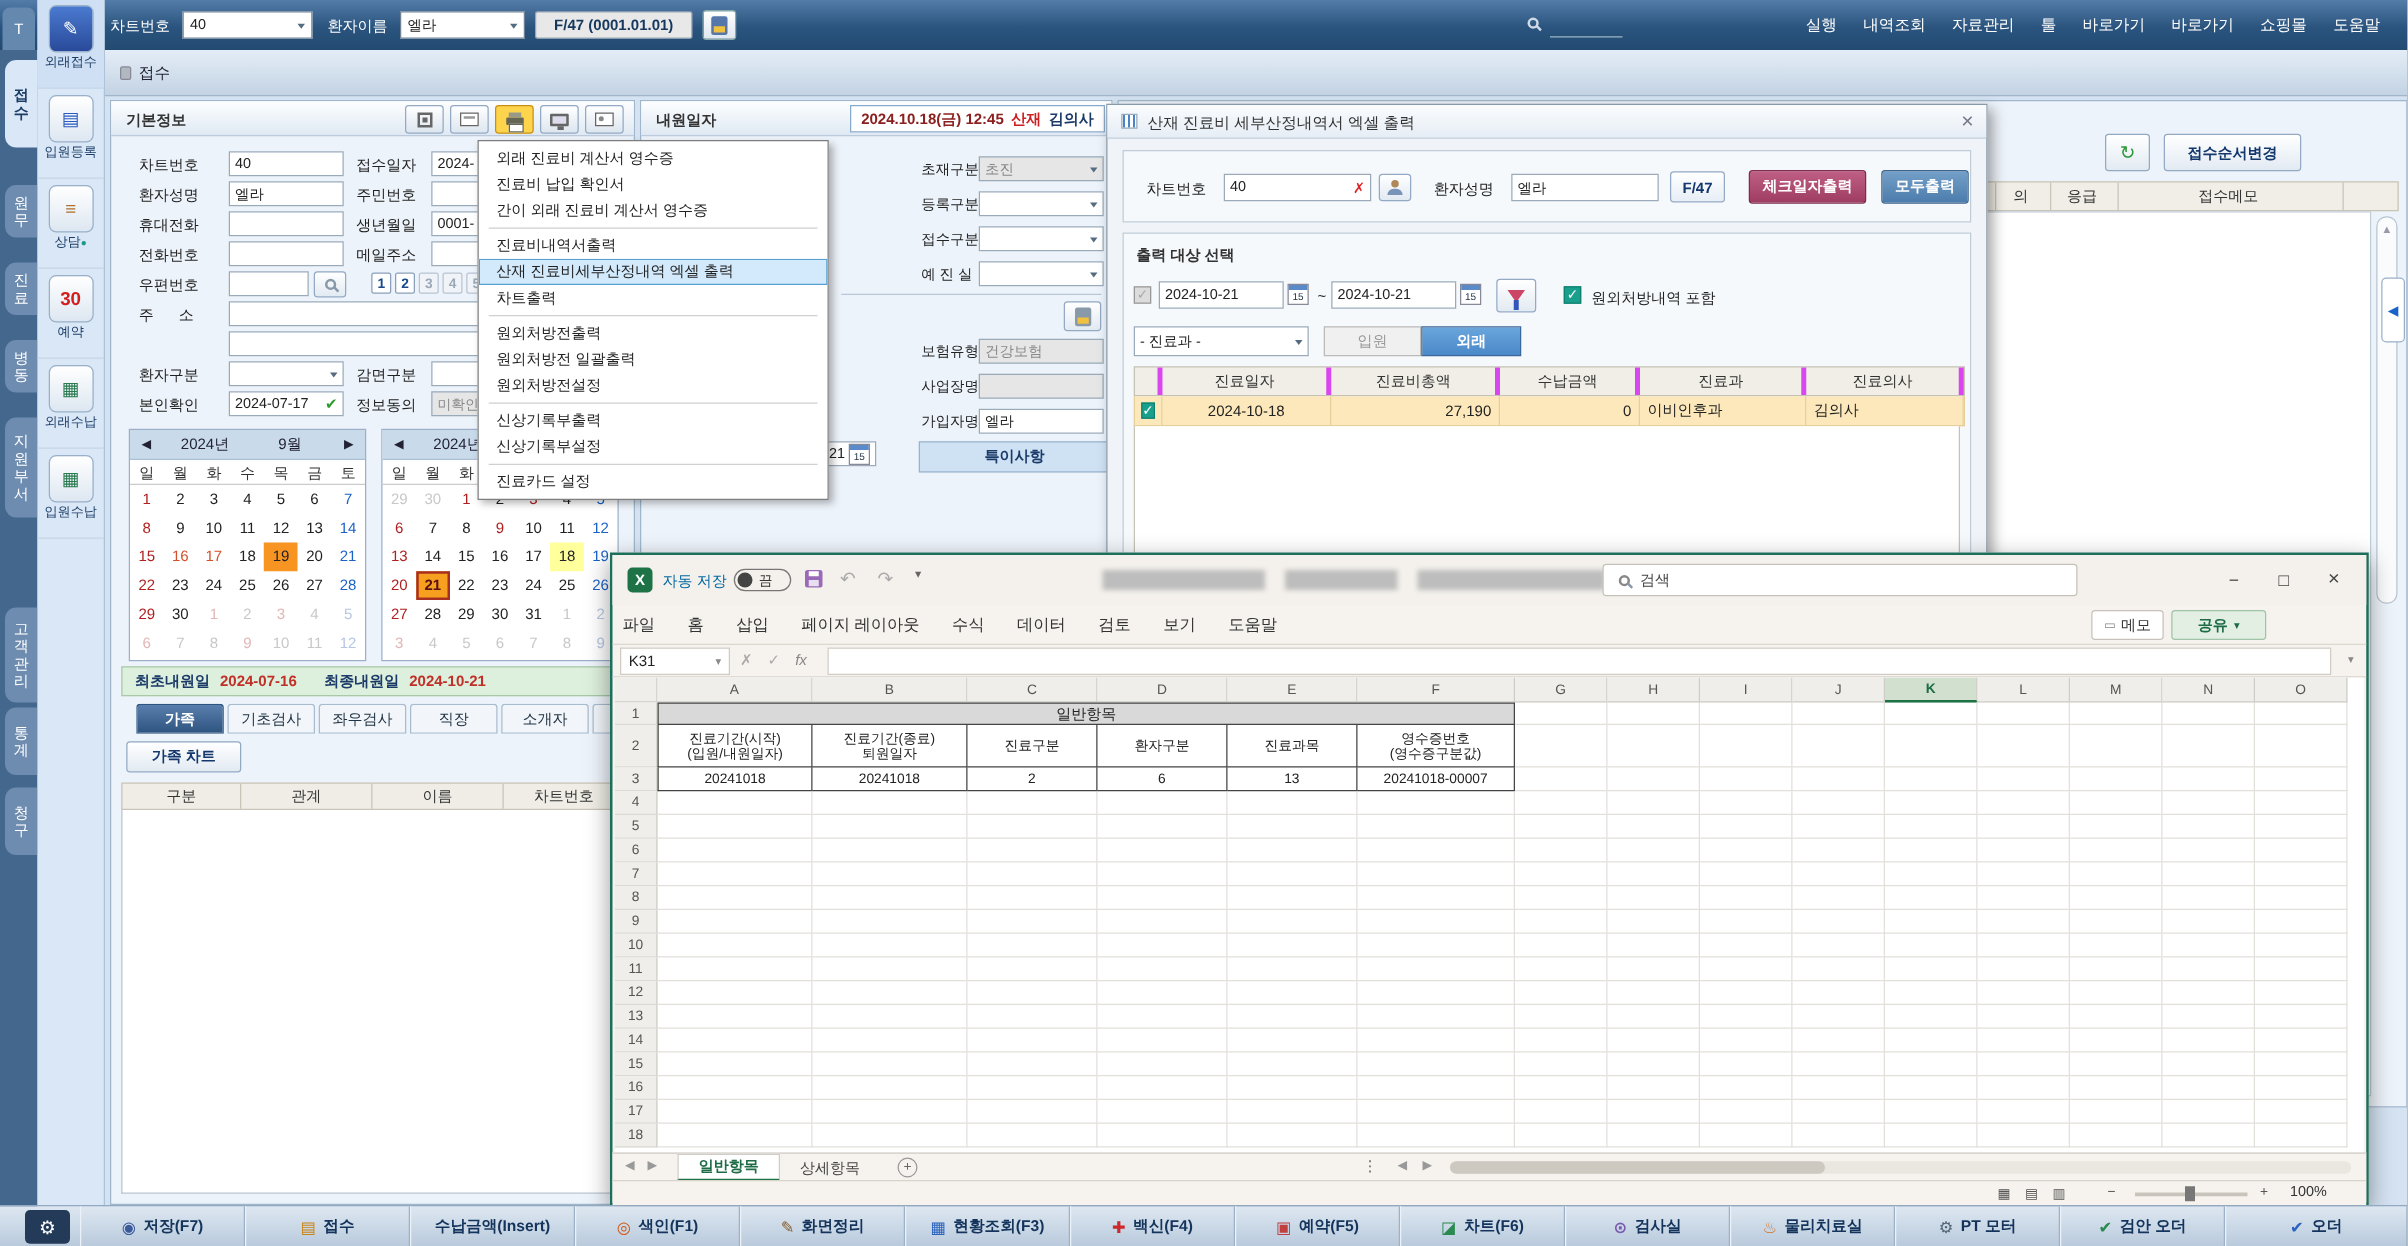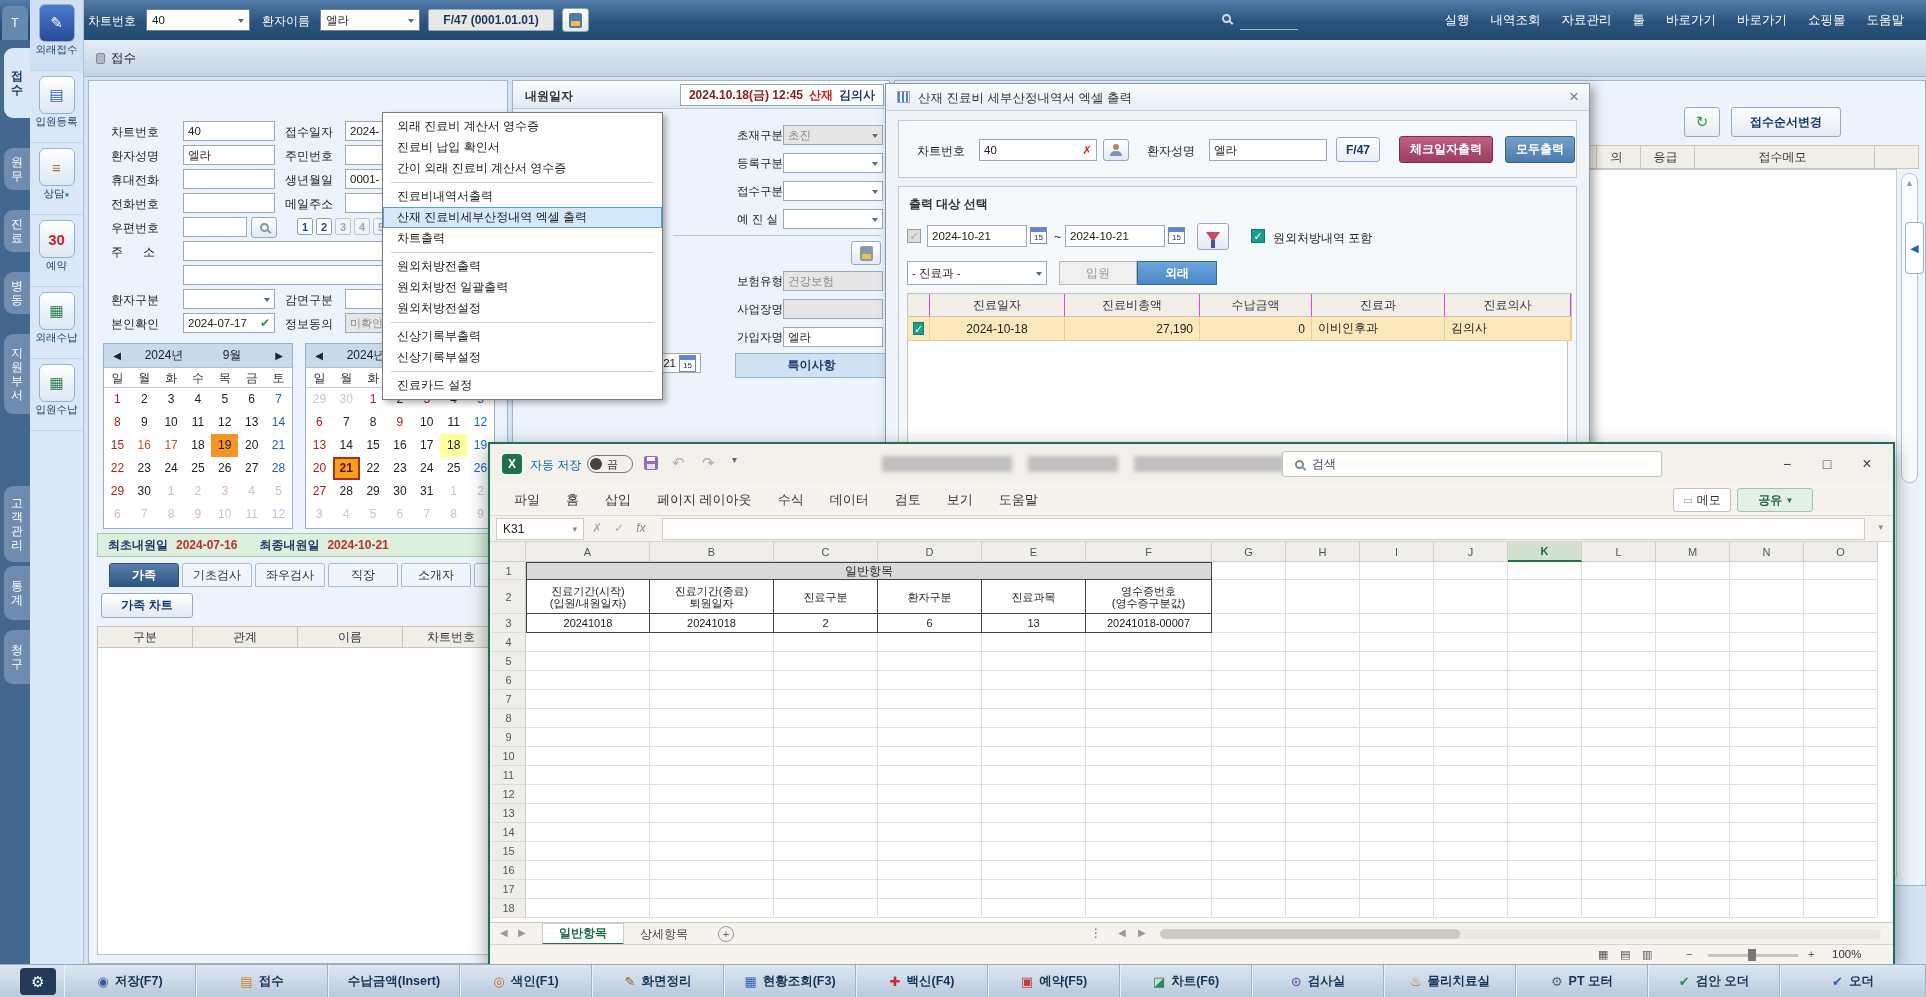--- a/index.html
+++ b/index.html
@@ -142,21 +142,21 @@
              display:flex;align-items:center;justify-content:center;font-size:12px}
   .cb{width:14px;height:14px;border:1px solid #999;background:#fff;color:#fff;font-size:11px;line-height:13px;text-align:center}
   .cb.teal{background:#19a08c;border-color:#0f8070}
   .cb.gray{background:#dcdcdc;color:#aaa}
   .ic-person{width:12px;height:12px;position:relative}
   .ic-person::before{content:"";position:absolute;left:3px;top:0;width:6px;height:6px;border-radius:50%;background:#b08858}
   .ic-person::after{content:"";position:absolute;left:0;bottom:0;width:12px;height:5px;border-radius:5px 5px 0 0;background:#7a93b8}
   .ic-funnel{width:0;height:0;border-left:7px solid transparent;border-right:7px solid transparent;border-top:10px solid #cc4466;position:relative}
   .ic-funnel::after{content:"";position:absolute;left:-2px;top:-2px;width:4px;height:8px;background:#3355bb}
   #dlg-tblhd{position:absolute;left:8px;top:106px;height:24px;background:#f0eee6;border:1px solid #c6c2b6;display:flex}
-  .dlg-th{border-right:1px solid #d946ef;display:flex;align-items:center;justify-content:center;font-size:12px;color:#333}
+  .dlg-th{border-right:4px solid #d946ef;display:flex;align-items:center;justify-content:center;font-size:12px;color:#333}
   #dlg-row{position:absolute;left:8px;top:130px;height:24px;background:#fce8bb;border:1px solid #e6cf9a;border-top:none;display:flex}
   .dlg-td{border-right:1px solid #e6cf9a;display:flex;align-items:center;font-size:12px;color:#222;padding:0 6px}
   #dlg-list{position:absolute;left:8px;top:154px;right:8px;bottom:6px;background:#fff;border:1px solid #c6c2b6;border-top:none}
   .toggle-off{background:#f0f0f0;border:1px solid #bbb;color:#999;display:flex;align-items:center;justify-content:center;font-size:12px}
   .toggle-on{background:linear-gradient(#6aa6dc,#4a88c8);border:1px solid #3a6898;color:#fff;font-weight:bold;
              display:flex;align-items:center;justify-content:center;font-size:12px}
   
   #xl{position:absolute;left:488px;top:442px;width:1407px;height:522px;background:#f6f3ee;border:2px solid #1d6e5a;
       box-shadow:0 6px 18px rgba(0,0,0,.4);z-index:7}
   #xl-title{position:absolute;left:0;right:0;top:0;height:40px;background:#f4f1ec}
@@ -168,21 +168,21 @@
   .tg-knob{width:12px;height:12px;border-radius:50%;background:#444}
   .ic-save{position:absolute;left:154px;top:12px;width:14px;height:14px;background:#9a6ab8;border-radius:2px}
   .ic-save::before{content:"";position:absolute;left:3px;top:1px;width:8px;height:4px;background:#fff}
   .ic-save::after{content:"";position:absolute;left:3px;bottom:1px;width:8px;height:5px;background:#e8e0f0}
   .xl-undo{position:absolute;top:10px;font-size:15px;color:#aaa}
   #xl-blur{position:absolute;left:392px;top:12px;height:16px;display:flex;gap:16px}
   .blur-b{background:#bdbdbd;filter:blur(2px);height:16px}
   #xl-search{position:absolute;left:792px;top:7px;width:380px;height:26px;background:#fff;border:1px solid #c6c2ba;border-radius:3px;
              display:flex;align-items:center;gap:8px;padding-left:12px;font-size:12px;color:#444}
   .xl-ctl{position:absolute;top:0;width:38px;height:40px;display:flex;align-items:center;justify-content:center;font-size:14px;color:#444}
-  #xl-menu{position:absolute;left:24px;top:40px;height:32px;display:flex;gap:26px;align-items:center;font-size:13px;color:#333}
+  #xl-menu{position:absolute;left:8px;top:40px;height:32px;display:flex;gap:26px;align-items:center;font-size:13px;color:#333}
   #xl-menubar{position:absolute;left:0;right:0;top:40px;height:32px;border-bottom:1px solid #dcd8d0}
   #xl-memo{position:absolute;right:162px;top:44px;width:58px;height:24px;background:#fff;border:1px solid #c6c2ba;border-radius:3px;
            display:flex;align-items:center;justify-content:center;gap:4px;font-size:12px;color:#333}
   #xl-share{position:absolute;right:80px;top:44px;width:76px;height:24px;background:#e2efe2;border:1px solid #9fc4a8;border-radius:3px;
             display:flex;align-items:center;justify-content:center;gap:5px;font-size:12px;color:#1e6b47;font-weight:bold}
   #xl-formula{position:absolute;left:0;right:0;top:72px;height:26px;border-bottom:1px solid #d8d4cc}
   #xl-name{position:absolute;left:6px;top:2px;width:88px;height:22px;background:#fff;border:1px solid #d0ccc4;
            display:flex;align-items:center;justify-content:space-between;padding:0 6px;font-size:12px;color:#222}
   #xl-fx{position:absolute;left:102px;top:5px;display:flex;gap:12px;color:#aaa;font-size:12px}
   #xl-input{position:absolute;left:172px;top:2px;right:28px;height:22px;background:#fff;border:1px solid #d0ccc4}
@@ -304,20 +304,40 @@
         <div class="side-ico" style="color: rgb(42, 122, 80);">▦</div>
         <div class="side-lab">외래수납</div>
       </div>
       <div class="side-item" style="top: 360px;">
         <div class="side-ico" style="color: rgb(42, 122, 80);">▦</div>
         <div class="side-lab">입원수납</div>
       </div>
     </div>
 
   <div id="bp" class="panel" style="left:88px;top:80px;width:420px;height:884px">
+    <div class="panel-hd">
+      <span class="panel-title">기본정보</span>
+      <div id="bp-tools">
+        <div class="tool-btn">
+            <span class="ic-scan"></span>
+          </div>
+        <div class="tool-btn">
+            <span class="ic-card"></span>
+          </div>
+        <div class="tool-btn active">
+            <span class="ic-printer"></span>
+          </div>
+        <div class="tool-btn">
+            <span class="ic-mon"></span>
+          </div>
+        <div class="tool-btn">
+            <span class="ic-idcard"></span>
+          </div>
+      </div>
+    </div>
     <div id="bp-form">
         <div class="f-lab" style="left: 22px; top: 43px;">차트번호</div>
         <div class="f-in" style="left: 94px; top: 40px; width: 92px;">40</div>
         <div class="f-lab" style="left: 22px; top: 67px;">환자성명</div>
         <div class="f-in" style="left: 94px; top: 64px; width: 92px;">엘라</div>
         <div class="f-lab" style="left: 22px; top: 91px;">휴대전화</div>
         <div class="f-in" style="left: 94px; top: 88px; width: 92px;"></div>
         <div class="f-lab" style="left: 22px; top: 115px;">전화번호</div>
         <div class="f-in" style="left: 94px; top: 112px; width: 92px;"></div>
         <div class="f-lab" style="left: 22px; top: 139px;">우편번호</div>

